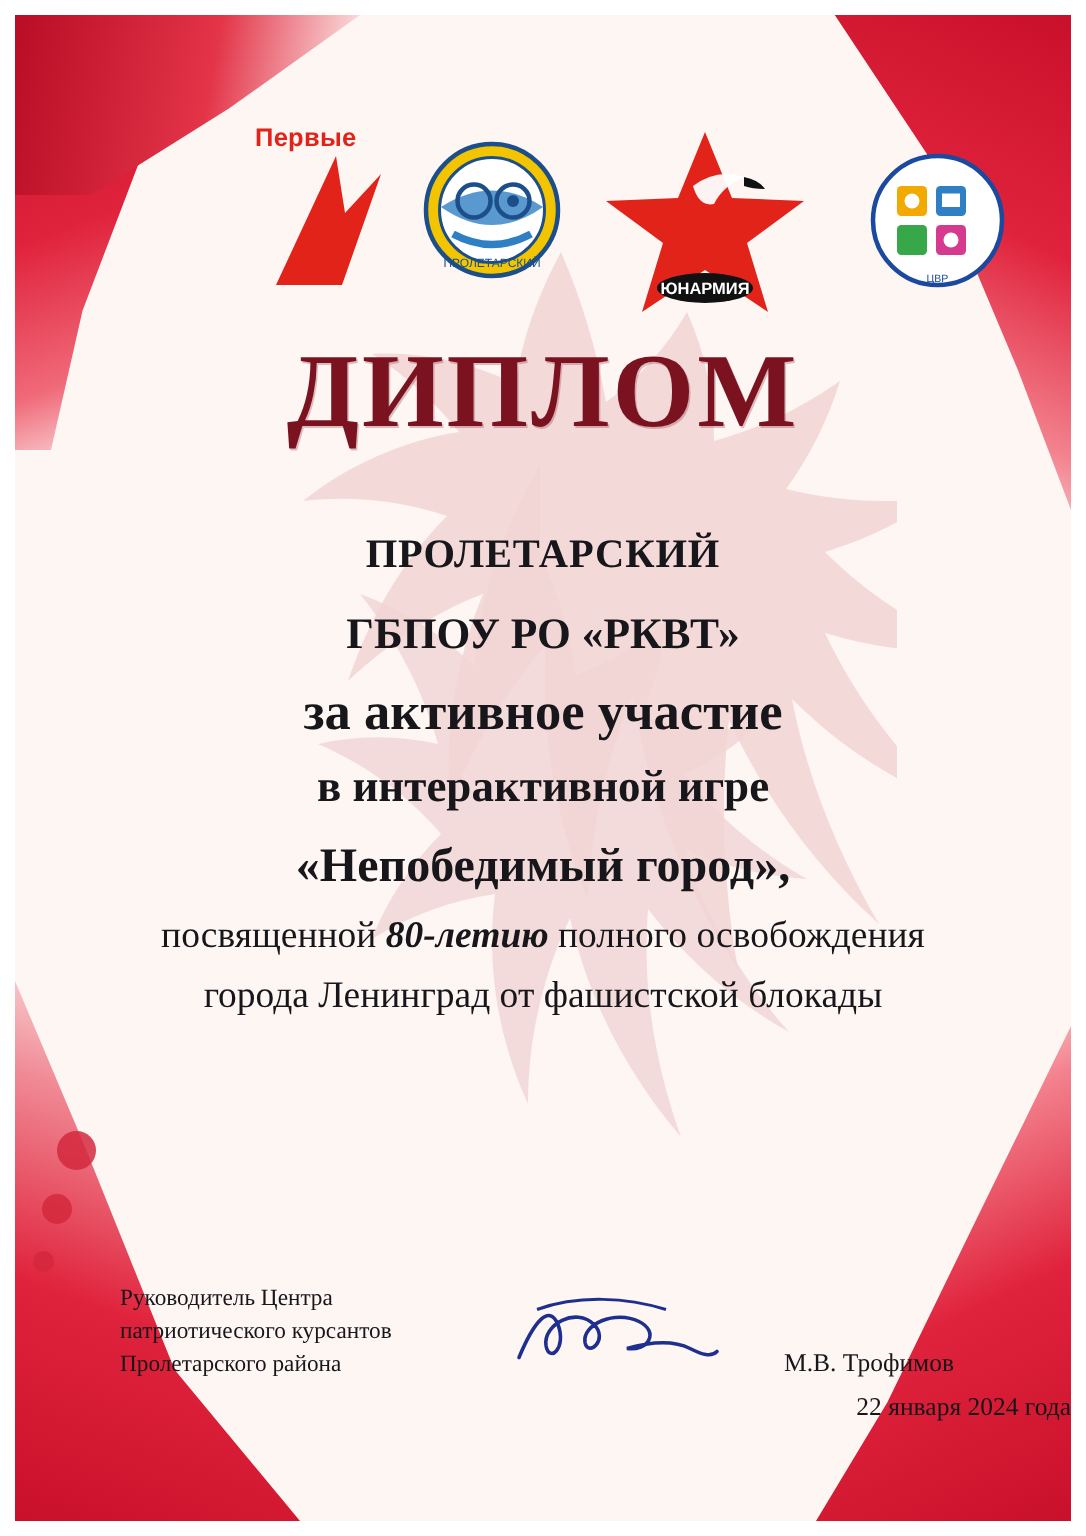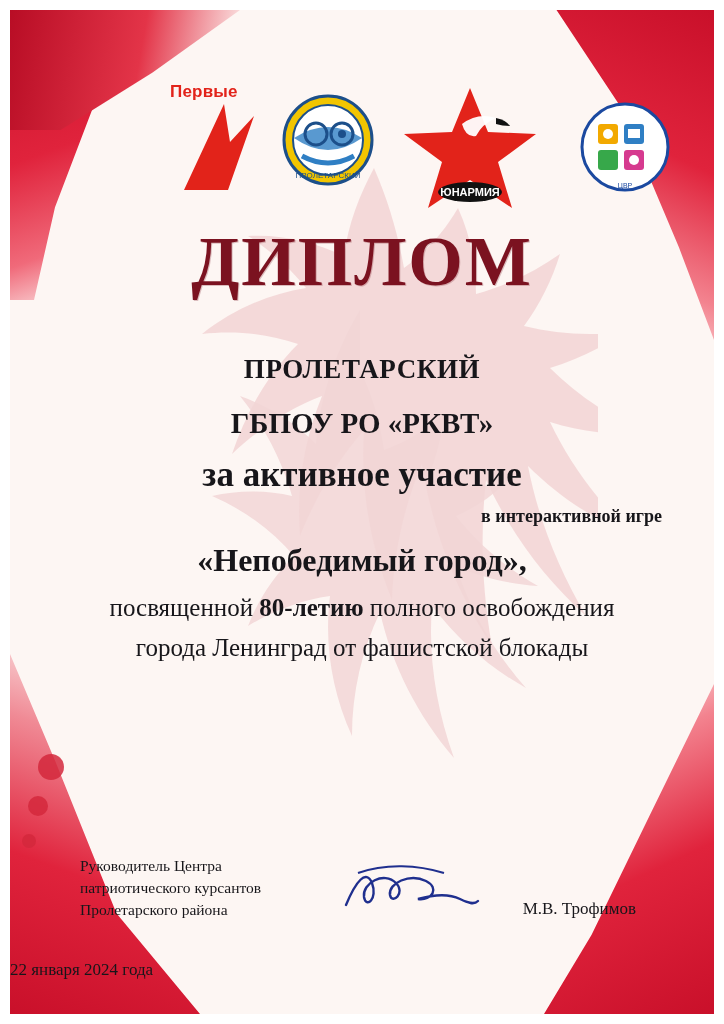--- a/index.html
+++ b/index.html
@@ -137,24 +137,24 @@
     right: 52px;
     top: 342px;
     text-align: center;
     color: #17161a;
   }
   .line { margin: 0 0 7px 0; line-height: 1.32; }
   .l-awarded   { font-size: 27px; font-weight: bold; letter-spacing: .6px; margin-bottom: 16px; }
   .l-team      { font-size: 26px; font-weight: bold; }
   .l-org       { font-size: 29px; font-weight: bold; margin-top: 4px; }
   .l-for       { font-size: 35px; font-weight: bold; margin-top: 10px; }
-  .l-game      { font-size: 18px; font-weight: bold; margin-top: 6px; text-align: right; }
+  .l-game      { font-size: 30px; font-weight: bold; margin-top: 6px; }
   .l-gamename  { font-size: 32px; font-weight: bold; margin-top: 10px; font-family: Liberation Serif, serif; }
   .l-dedicated { font-size: 25px; margin-top: 10px; }
-  .l-dedicated b { font-weight: bold; }
+  .l-dedicated b { font-weight: bold; font-style: italic; }
   .l-city      { font-size: 25px; margin-top: 6px; }
 
   
   .sig-block {
     position: absolute;
     left: 70px;
     right: 50px;
   }
   .sig-1 { top: 772px; }
   .sig-2 { top: 845px; }
@@ -176,22 +176,22 @@
   .sig-2 .sig-name { bottom: 2px; }
   .sig-scribble {
     position: absolute;
   }
   .sig-scribble-1 { left: 370px; top: -14px; width: 110px; height: 50px; }
   .sig-scribble-2 { left: 260px; top: 6px; width: 140px; height: 56px; }
 
   .cert-date {
     position: absolute;
     left: 0; right: 0;
-    top: 950px;
-    text-align: left;
+    top: 918px;
+    text-align: right;
     font-size: 17px;
     color: #17161a;
   }
 </style>
 </head>
 <body>
 
 <div class="page">
   <div class="cert">
 

